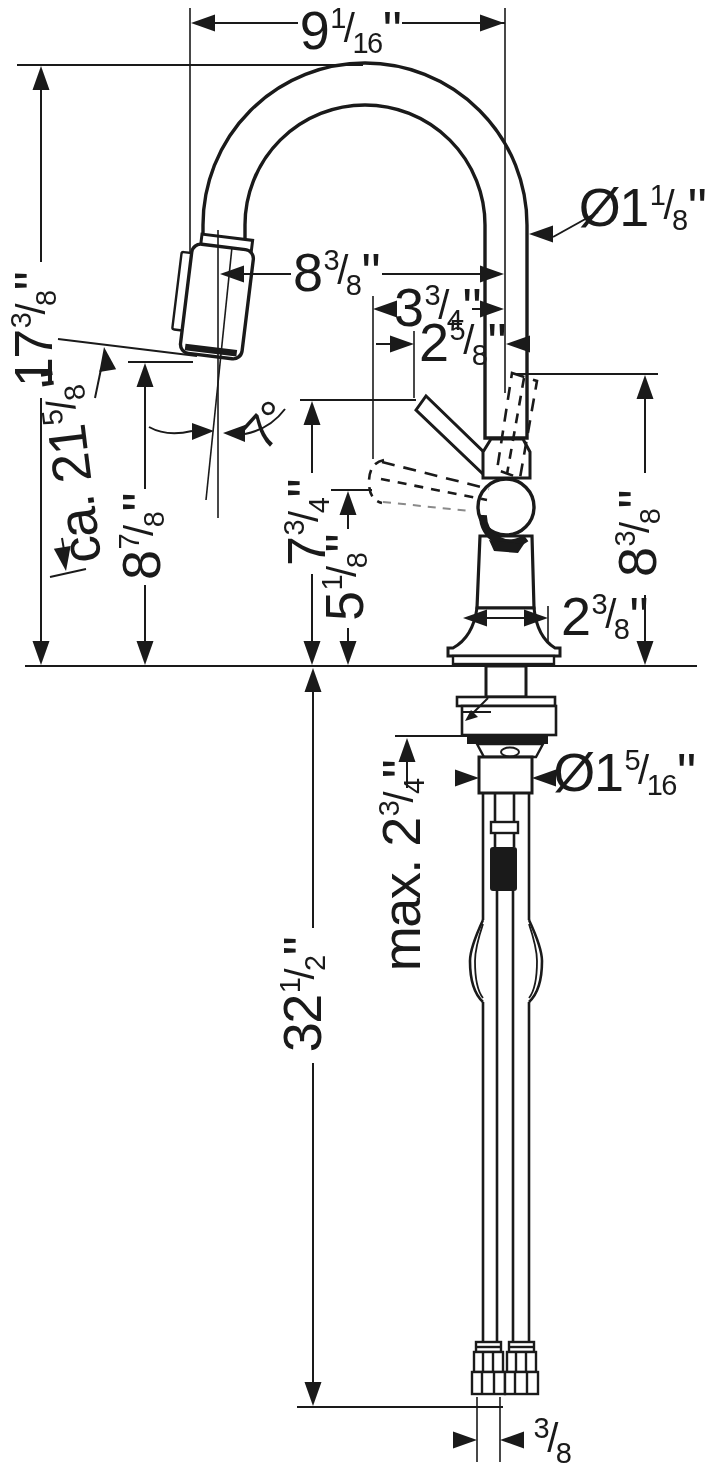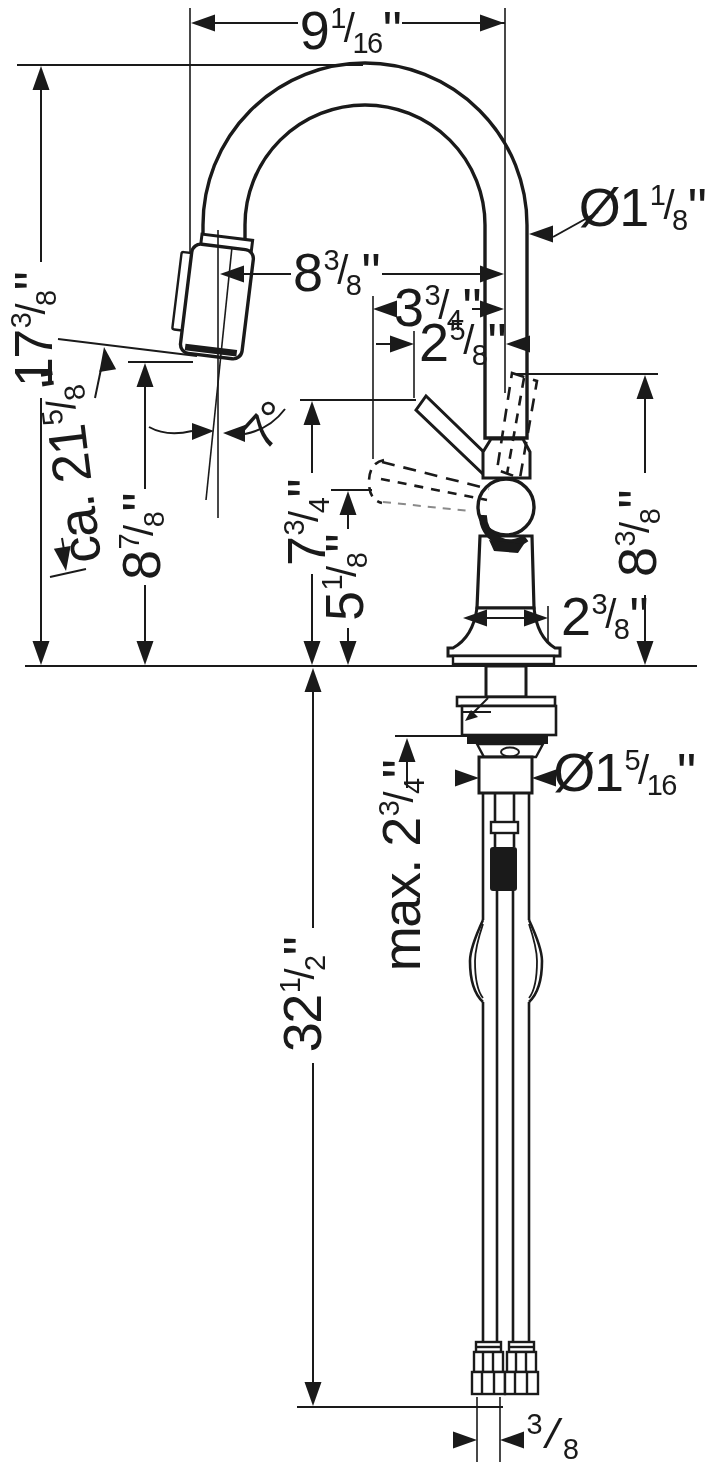--- a/index.html
+++ b/index.html
@@ -225,15 +225,15 @@
   <div class="dim rot" style="left:344px;top:578px;"><span class="d-whole">5</span><span class="d-num">1</span><span class="d-slash">/</span><span class="d-den">8</span><span class="d-suf">"</span></div>
   <div class="dim" style="left:336px;top:272px;"><span class="d-whole">8</span><span class="d-num">3</span><span class="d-slash">/</span><span class="d-den">8</span><span class="d-suf">"</span></div>
   <div class="dim" style="left:437px;top:307px;"><span class="d-whole">3</span><span class="d-num">3</span><span class="d-slash">/</span><span class="d-den">4</span><span class="d-suf">"</span></div>
   <div class="dim" style="left:462px;top:342px;"><span class="d-whole">2</span><span class="d-num">5</span><span class="d-slash">/</span><span class="d-den">8</span><span class="d-suf">"</span></div>
   <div class="dim" style="left:642px;top:207px;"><span class="d-pre">Ø</span><span class="d-whole">1</span><span class="d-num">1</span><span class="d-slash">/</span><span class="d-den">8</span><span class="d-suf">"</span></div>
   <div class="dim rot" style="left:637px;top:534px;"><span class="d-whole">8</span><span class="d-num">3</span><span class="d-slash">/</span><span class="d-den">8</span><span class="d-suf">"</span></div>
   <div class="dim" style="left:604px;top:616px;"><span class="d-whole">2</span><span class="d-num">3</span><span class="d-slash">/</span><span class="d-den">8</span><span class="d-suf">"</span></div>
   <div class="dim" style="left:624px;top:772px;"><span class="d-pre">Ø</span><span class="d-whole">1</span><span class="d-num">5</span><span class="d-slash">/</span><span class="d-den">16</span><span class="d-suf">"</span></div>
   <div class="dim rot" style="left:401px;top:866px;"><span class="d-pre">max. </span><span class="d-whole">2</span><span class="d-num">3</span><span class="d-slash">/</span><span class="d-den">4</span><span class="d-suf">"</span></div>
   <div class="dim rot" style="left:302px;top:995px;"><span class="d-whole">32</span><span class="d-num">1</span><span class="d-slash">/</span><span class="d-den">2</span><span class="d-suf">"</span></div>
-  <div class="dim" style="left:551px;top:1440px;font-family:Liberation Mono, monospace;"><span class="d-num">3</span><span class="d-slash">/</span><span class="d-den">8</span></div>
+  <div class="dim" style="left:551px;top:1440px;"><span class="d-num">3</span><span class="d-slash">/</span><span class="d-den">8</span></div>
 
 </div>
 
 </body></html>

